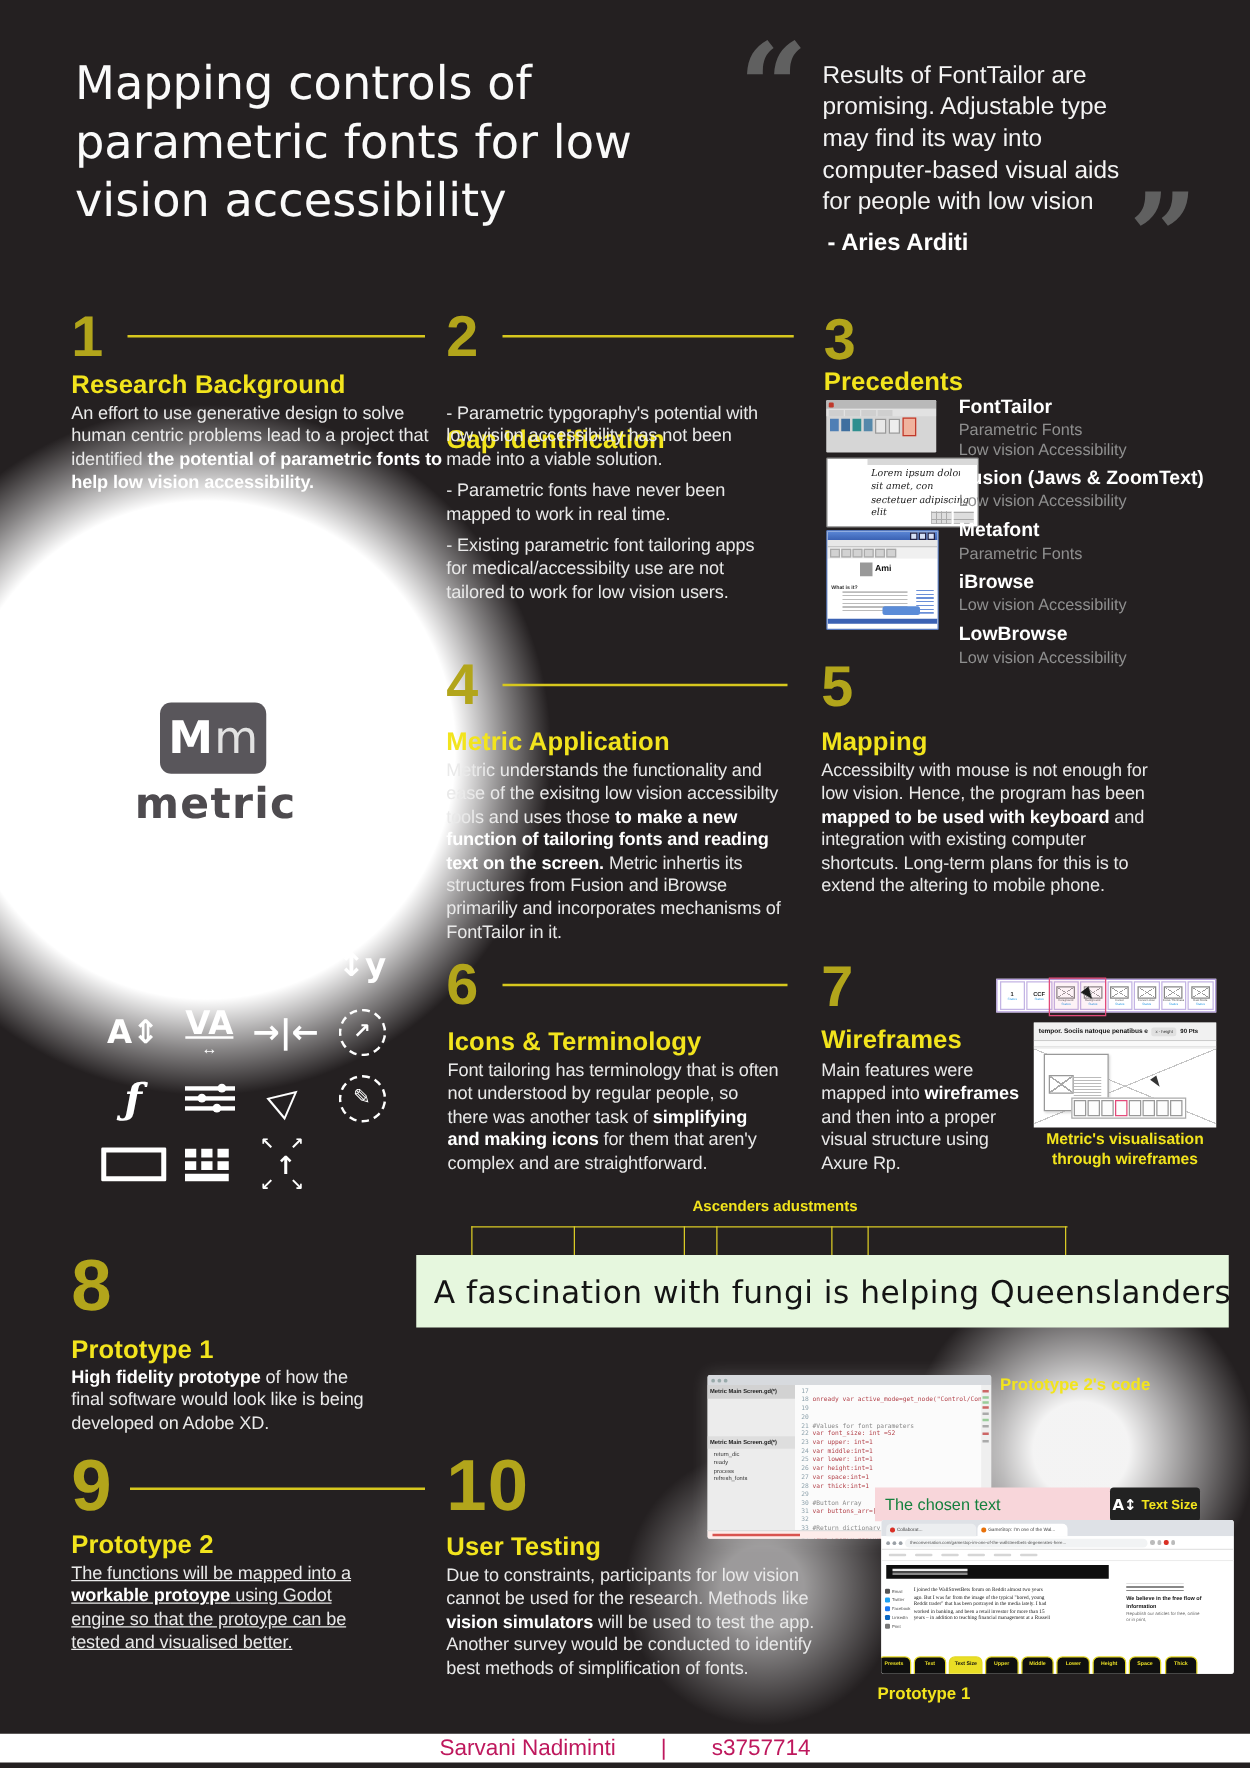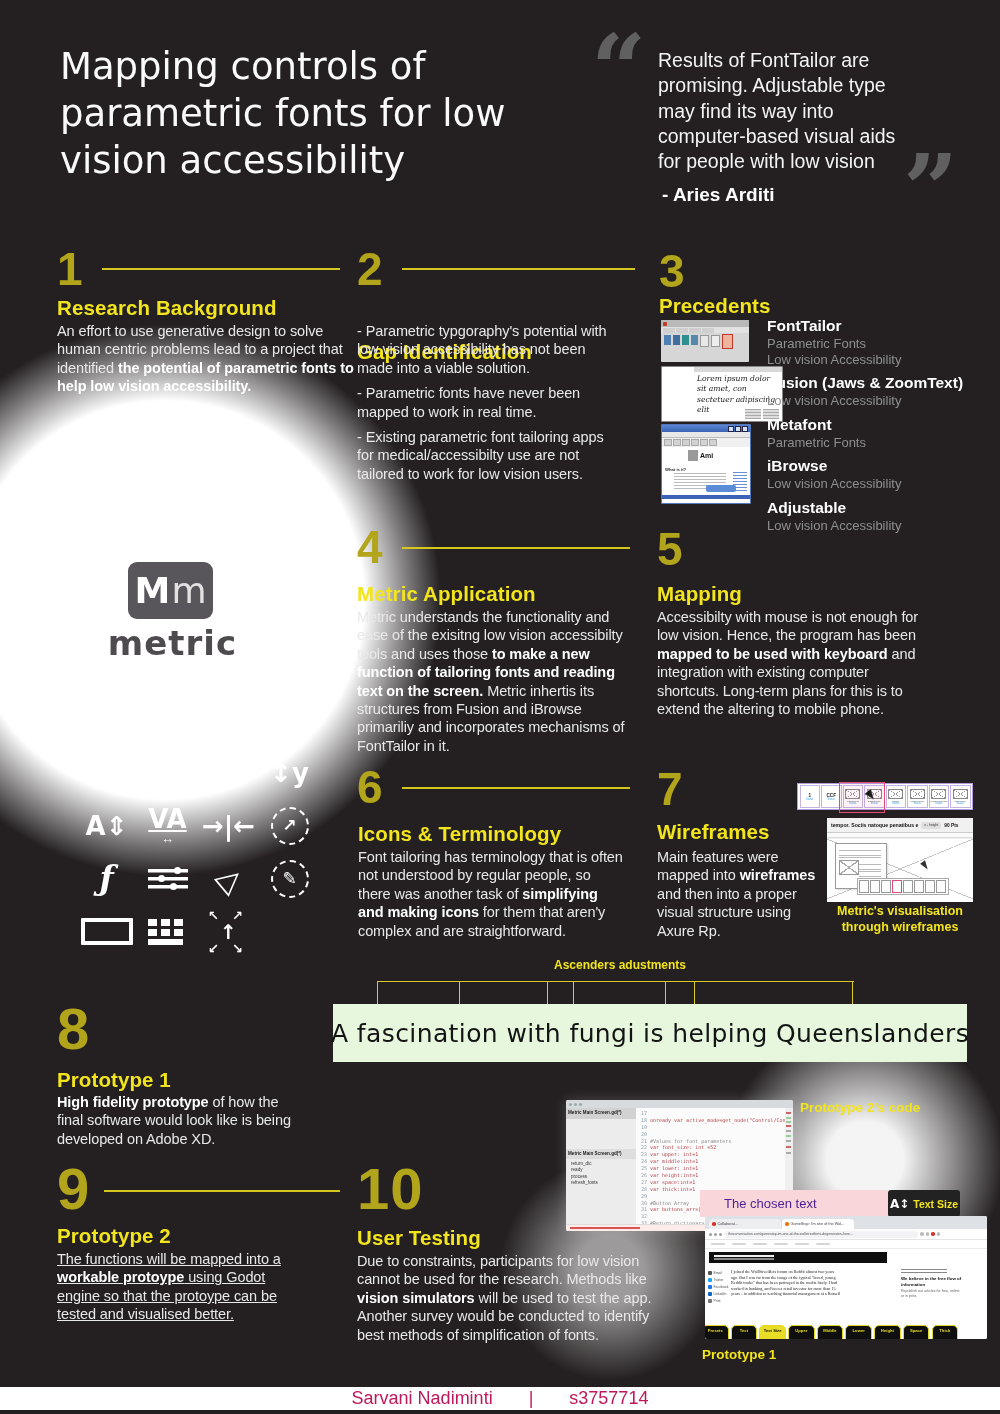--- a/index.html
+++ b/index.html
@@ -155,21 +155,21 @@
   #wfmain .wtb i:nth-child(4){border:1px solid #e24a7a;}
   #wfmain .wcur{position:absolute;left:96px;top:22px;width:0;height:0;border:3.5px solid transparent;
      border-top:9px solid #333;transform:rotate(-35deg);}
   #wfcap{left:830px;top:904px;width:140px;text-align:center;font-size:12.5px;font-weight:700;
      color:#f2e41d;line-height:1.25;white-space:pre-line;}
   
   #bannlab{left:540px;top:958px;width:160px;text-align:center;font-size:12px;font-weight:700;color:#f2e41d;}
   .brk{background:#d9ca25;position:absolute;}
   #brkh{left:377px;top:981px;width:477px;height:1.4px;}
   .tick{width:1.4px;top:981px;height:57px;}
-  #greenstrip{left:333px;top:1004px;width:634px;height:58px;background:#e6f7de;display:flex;align-items:center;justify-content:center;}
+  #greenstrip{left:333px;top:1004px;width:634px;height:58px;background:#e6f7de;display:flex;align-items:center;justify-content:center;padding-left:16px;}
   #greentext{font-family:"DejaVu Sans",sans-serif;font-size:25px;color:#141414;letter-spacing:.4px;white-space:nowrap;}
   
   #gd{left:566px;top:1100px;width:227px;height:131px;background:#f4f4f4;border-radius:2px;overflow:hidden;
       box-shadow:0 0 14px rgba(255,255,255,.18);}
   #gd .gdt{height:8px;background:#d7dade;display:flex;align-items:center;gap:2px;padding:0 3px;}
   #gd .gdt i{width:3px;height:3px;border-radius:50%;background:#9aa;}
   #gd .gleft{position:absolute;left:0;top:8px;bottom:6px;width:70px;background:#ececec;border-right:.8px solid #ccc;}
   #gd .gfile{height:9px;background:#d2d2d2;font-size:4.6px;font-weight:700;color:#222;
       padding:2px 2px 0;white-space:nowrap;overflow:hidden;}
   #gd .ghead{margin-top:30px;height:8px;background:#dedede;font-size:4.6px;font-weight:700;color:#222;
@@ -181,21 +181,21 @@
   .cl .kw{color:#b3424a;} .cl .cm{color:#8a8a8a;} .cl .fn{color:#a0303a;} .cl .pl{color:#555;}
   #gd .gmap{position:absolute;right:0;top:8px;bottom:6px;width:8px;background:#efefef;}
   #gd .gmap::before{content:"";position:absolute;left:1px;top:4px;width:5px;height:2px;background:#c66;
      box-shadow:0 5px 0 #9c9,0 9px 0 #9c9,0 13px 0 #c66,0 18px 0 #aaa,0 23px 0 #9c9,0 28px 0 #aaa,0 34px 0 #c66,0 40px 0 #aaa;}
   #gd .gstat{position:absolute;left:0;right:0;bottom:0;height:6px;background:#fdecea;border-top:.6px solid #ddd;}
   #gd .gstat::before{content:"";position:absolute;left:4px;top:2px;width:70px;height:1.6px;background:#d9534f;}
   #lab-p2{left:800px;top:1100px;} .lab{font-size:13.5px;font-weight:700;color:#f2e41d;}
   #lab-p1{left:702px;top:1347px;}
   
   #pinkbar{left:700px;top:1190px;width:188px;height:27px;background:#f8d6da;display:flex;align-items:center;}
-  #pinkbar span{font-size:13px;color:#4c1d95;margin-left:24px;}
+  #pinkbar span{font-size:13px;color:#15803d;margin-left:8px;}
   #sizechip{left:888px;top:1190px;width:72px;height:27px;background:#222;border-radius:3px;
      display:flex;align-items:center;justify-content:center;gap:4px;}
   #sizechip .si{color:#fff;font-weight:700;font-size:12px;font-family:"DejaVu Sans",sans-serif;}
   #sizechip .sl{color:#f2e41d;font-weight:700;font-size:10.5px;}
   #capschip{left:893px;top:1220px;width:66px;height:25px;background:rgba(118,118,118,.95);border-radius:4px;
      display:flex;align-items:center;justify-content:center;font-size:12px;color:#fff;box-shadow:0 1px 3px rgba(0,0,0,.4);}
   #browser{left:705px;top:1216px;width:282px;height:123px;background:#fff;border-radius:2px;overflow:hidden;}
   #tabs{height:13px;background:#dee1e6;display:flex;align-items:flex-end;padding:0 4px;gap:1px;}
   .tab{width:66px;height:10px;border-radius:4px 4px 0 0;background:#eceef0;display:flex;align-items:center;gap:2px;
        padding:0 3px;overflow:hidden;}
@@ -348,21 +348,21 @@
         <div class="pname">Metafont</div>
         <div class="psubs">Parametric Fonts</div>
       </div>
 
       <div class="prec">
         <div class="pname">iBrowse</div>
         <div class="psubs">Low vision Accessibility</div>
       </div>
 
       <div class="prec">
-        <div class="pname">Adjustable</div>
+        <div class="pname">LowBrowse</div>
         <div class="psubs">Low vision Accessibility</div>
       </div>
 
   </div>
 
   <div class="abs" id="logobox">
     <span class="mb">M</span>
     <span class="ml">m</span>
   </div>
   <div class="abs" id="wordmark">metric</div>

